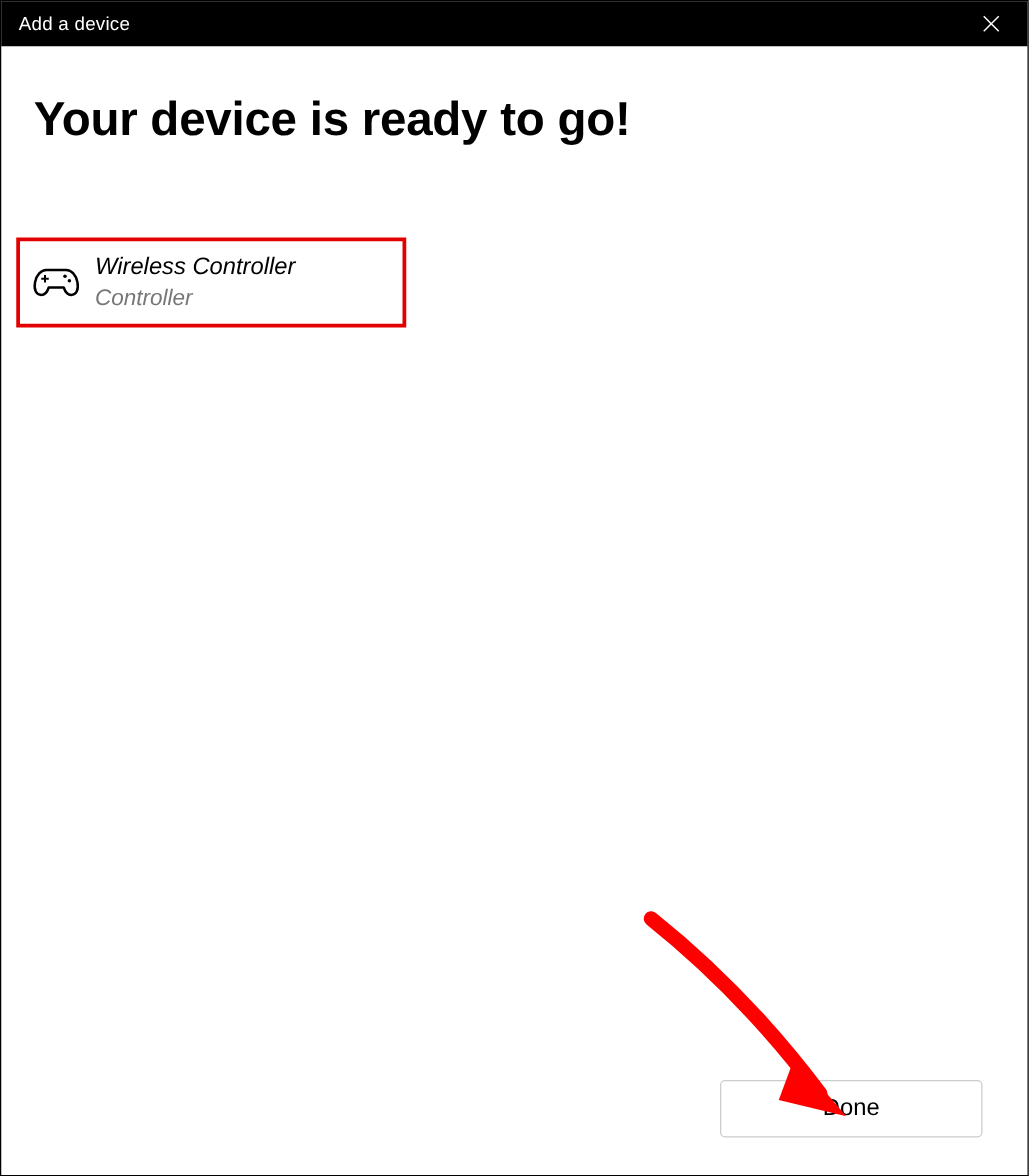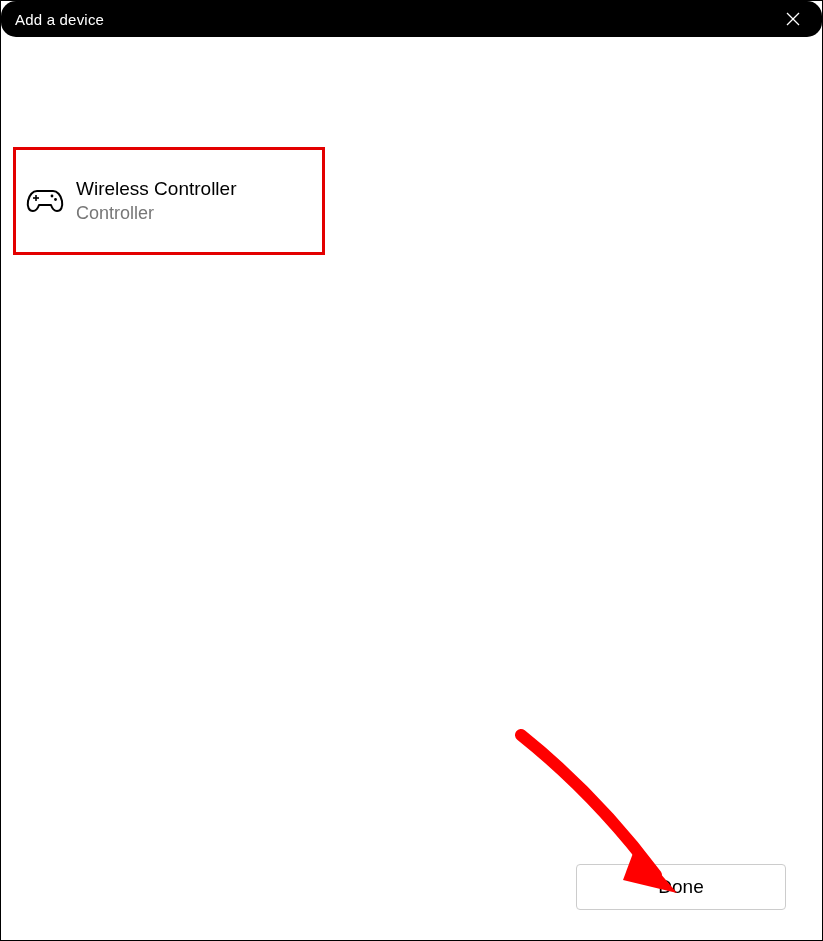--- a/index.html
+++ b/index.html
@@ -25,21 +25,20 @@
     .titlebar {
       background: #000;
       color: #fff;
       height: 36px;
       display: flex;
       align-items: center;
       justify-content: space-between;
       padding: 0 14px 0 14px;
       font-size: 15px;
       font-weight: 400;
-      border-radius: 15px;
     }
     .titlebar-title {
       letter-spacing: 0.2px;
     }
     .close-btn {
       width: 30px;
       height: 30px;
       display: flex;
       align-items: center;
       justify-content: center;
@@ -57,25 +56,26 @@
     .heading {
       font-size: 38px;
       font-weight: 600;
       color: #000;
       letter-spacing: -0.2px;
     }
     .device-box {
       margin-top: 72px;
       margin-left: -14px;
       width: 312px;
-      height: 108px;
+      height: 72px;
       border: 3px solid #e30000;
       display: flex;
       align-items: center;
       padding: 0 8px;
+      font-style: italic;
     }
     .device-icon {
       width: 42px;
       height: 42px;
       margin-right: 10px;
       display: flex;
       align-items: center;
       justify-content: center;
     }
     .device-icon svg {
@@ -128,20 +128,21 @@
     <span class="titlebar-title">Add a device</span>
     <div class="close-btn">
       <svg viewBox="0 0 14 14">
         <line x1="1" y1="1" x2="13" y2="13" stroke="#fff" stroke-width="1.2"></line>
         <line x1="13" y1="1" x2="1" y2="13" stroke="#fff" stroke-width="1.2"></line>
       </svg>
     </div>
   </div>
 
   <div class="content">
+    <h1 class="heading">Your device is ready to go!</h1>
 
     <div class="device-box">
       <div class="device-icon">
         <svg viewBox="0 0 40 28">
           <path d="M12 4 L28 4 C32 4 36 8 37 14 C38 20 36 24 32 24 C29 24 27 21 26 18 L14 18 C13 21 11 24 8 24 C4 24 2 20 3 14 C4 8 8 4 12 4 Z" fill="none" stroke="#000" stroke-width="2" stroke-linejoin="round"></path>
           <line x1="11" y1="8" x2="11" y2="14" stroke="#000" stroke-width="1.6"></line>
           <line x1="8" y1="11" x2="14" y2="11" stroke="#000" stroke-width="1.6"></line>
           <circle cx="27" cy="9" r="1.4" fill="#000"></circle>
           <circle cx="30.5" cy="12.5" r="1.4" fill="#000"></circle>
         </svg>

